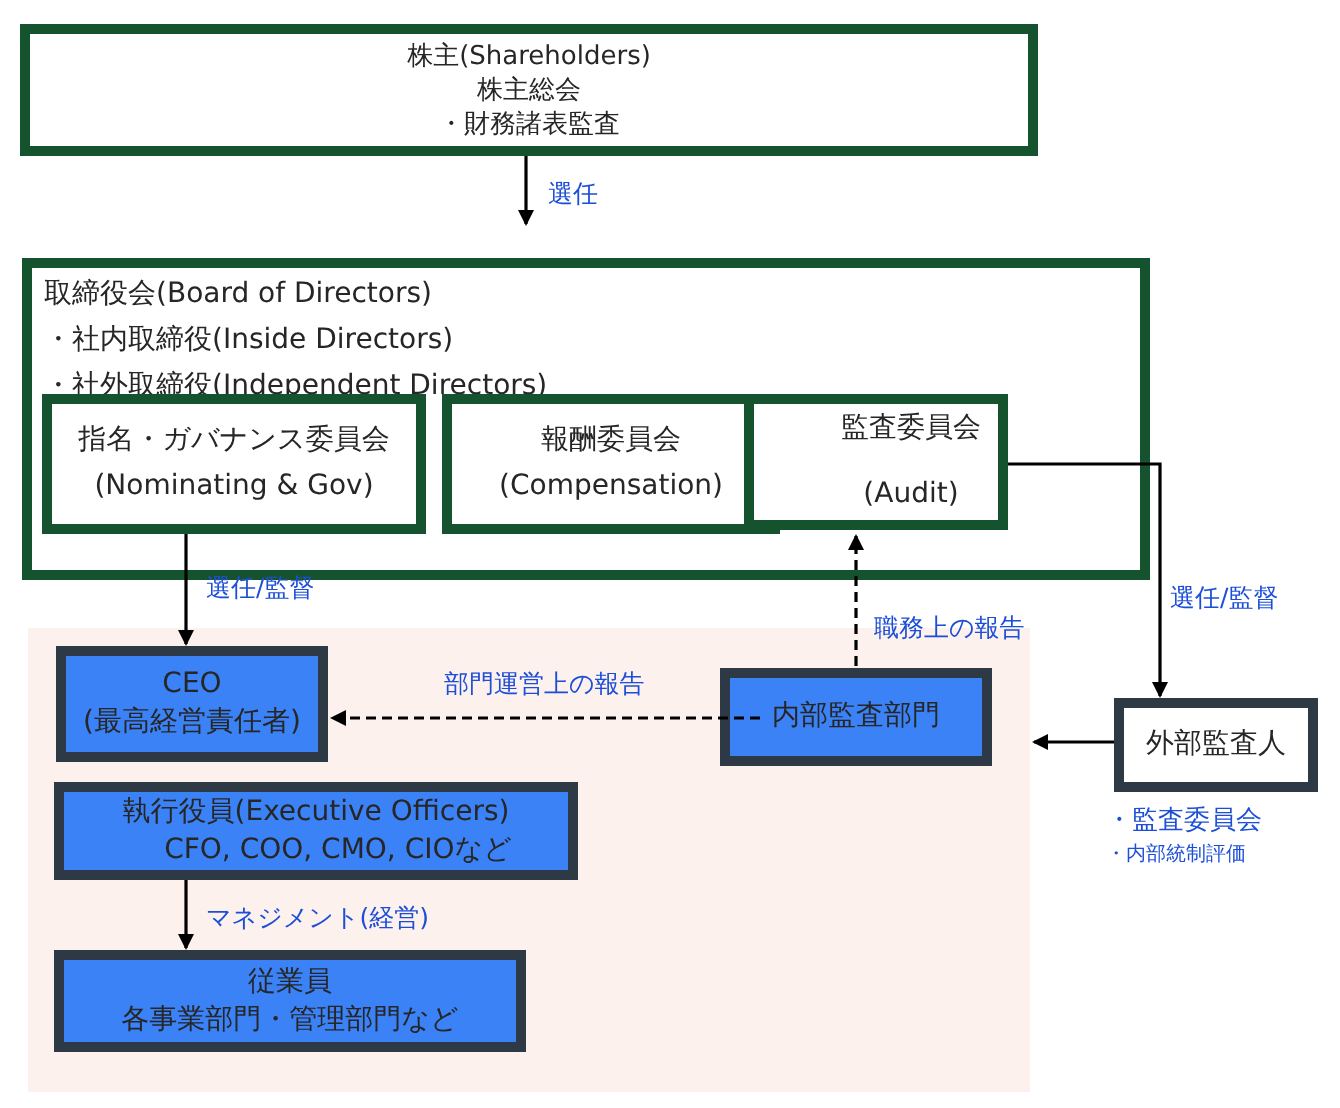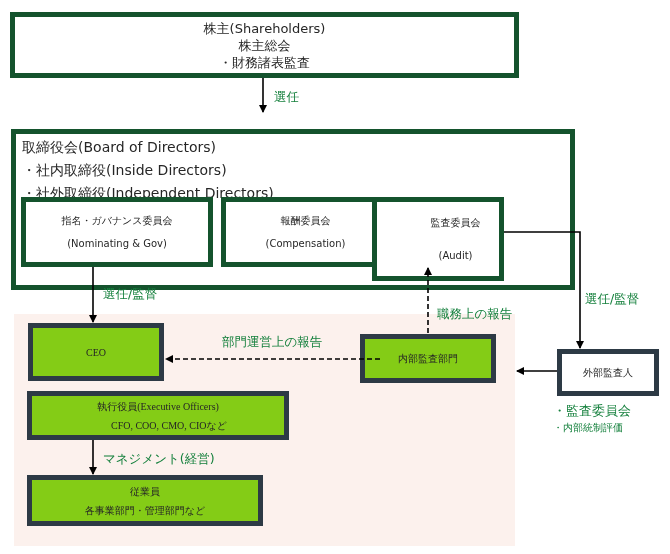--- a/index.html
+++ b/index.html
@@ -1,26 +1,26 @@
 <!DOCTYPE html>
 <html><head>
   <meta charset="utf-8">
   <style>
     html, body { margin: 0; padding: 0; background: #ffffff; }
     body { width: 670px; height: 554px; position: relative; overflow: hidden;
       font-family: "DejaVu Sans", "Liberation Sans", sans-serif; color: #262626; }
     .region { position: absolute; left: 14px; top: 314px; width: 501px; height: 232px; background: #fcf1ed; }
     .box { position: absolute; box-sizing: border-box; border: 5px solid #14532d; background: #ffffff; }
-    .box.exec { background: #84cc16; border-color: #2d3a45; font-family: Liberation Serif, serif; }
+    .box.exec { background: #3b82f6; border-color: #2d3a45; }
     .box.ext { border-color: #2d3a45; }
     .centered { display: flex; flex-direction: column; align-items: center; justify-content: center; text-align: center; }
     .t { font-size: 13px; line-height: 17px; white-space: nowrap; }
-    .t14 { font-size: 10px; line-height: 19px; white-space: nowrap; }
+    .t14 { font-size: 14px; line-height: 19px; white-space: nowrap; }
     .board-line { position: absolute; left: 6px; font-size: 14px; line-height: 18px; white-space: nowrap; }
-    .label { position: absolute; font-size: 12.5px; line-height: 16px; white-space: nowrap; color: #15803d; }
+    .label { position: absolute; font-size: 12.5px; line-height: 16px; white-space: nowrap; color: #1d4ed8; }
     svg.conn { position: absolute; left: 0; top: 0; width: 670px; height: 554px; pointer-events: none; }
   </style>
 </head>
 <body>
 
 <div class="region"></div>
 
 <div class="box centered" style="left:10px; top:12px; width:509px; height:66px;">
   <div class="t">株主(Shareholders)</div>
   <div class="t">株主総会</div>
@@ -34,27 +34,28 @@
 </div>
 
 <div class="box centered" style="left:21px; top:197px; width:192px; height:70px;">
   <div class="t14">指名・ガバナンス委員会</div>
   <div class="t14" style="margin-top:4px;">(Nominating &amp; Gov)</div>
 </div>
 <div class="box centered" style="left:221px; top:197px; width:169px; height:70px;">
   <div class="t14">報酬委員会</div>
   <div class="t14" style="margin-top:4px;">(Compensation)</div>
 </div>
-<div class="box centered" style="left:372px; top:197px; width:132px; height:84px;padding-left:35px;">
+<div class="box centered" style="left:372px; top:197px; width:132px; height:68px;padding-left:35px;">
   <div class="t14">監査委員会</div>
   <div class="t14" style="margin-top:14px;">(Audit)</div>
 </div>
 
 <div class="box centered exec" style="left:28px; top:323px; width:136px; height:58px;">
   <div class="t14">CEO</div>
+  <div class="t14">(最高経営責任者)</div>
 </div>
 <div class="box centered exec" style="left:360px; top:334px; width:136px; height:49px;">
   <div class="t14">内部監査部門</div>
 </div>
 <div class="box centered exec" style="left:27px; top:391px; width:262px; height:49px;">
   <div class="t14">執行役員(Executive Officers)</div>
   <div class="t14" style="padding-left:22px;">CFO, COO, CMO, CIOなど</div>
 </div>
 <div class="box centered exec" style="left:27px; top:475px; width:236px; height:51px;">
   <div class="t14">従業員</div>

